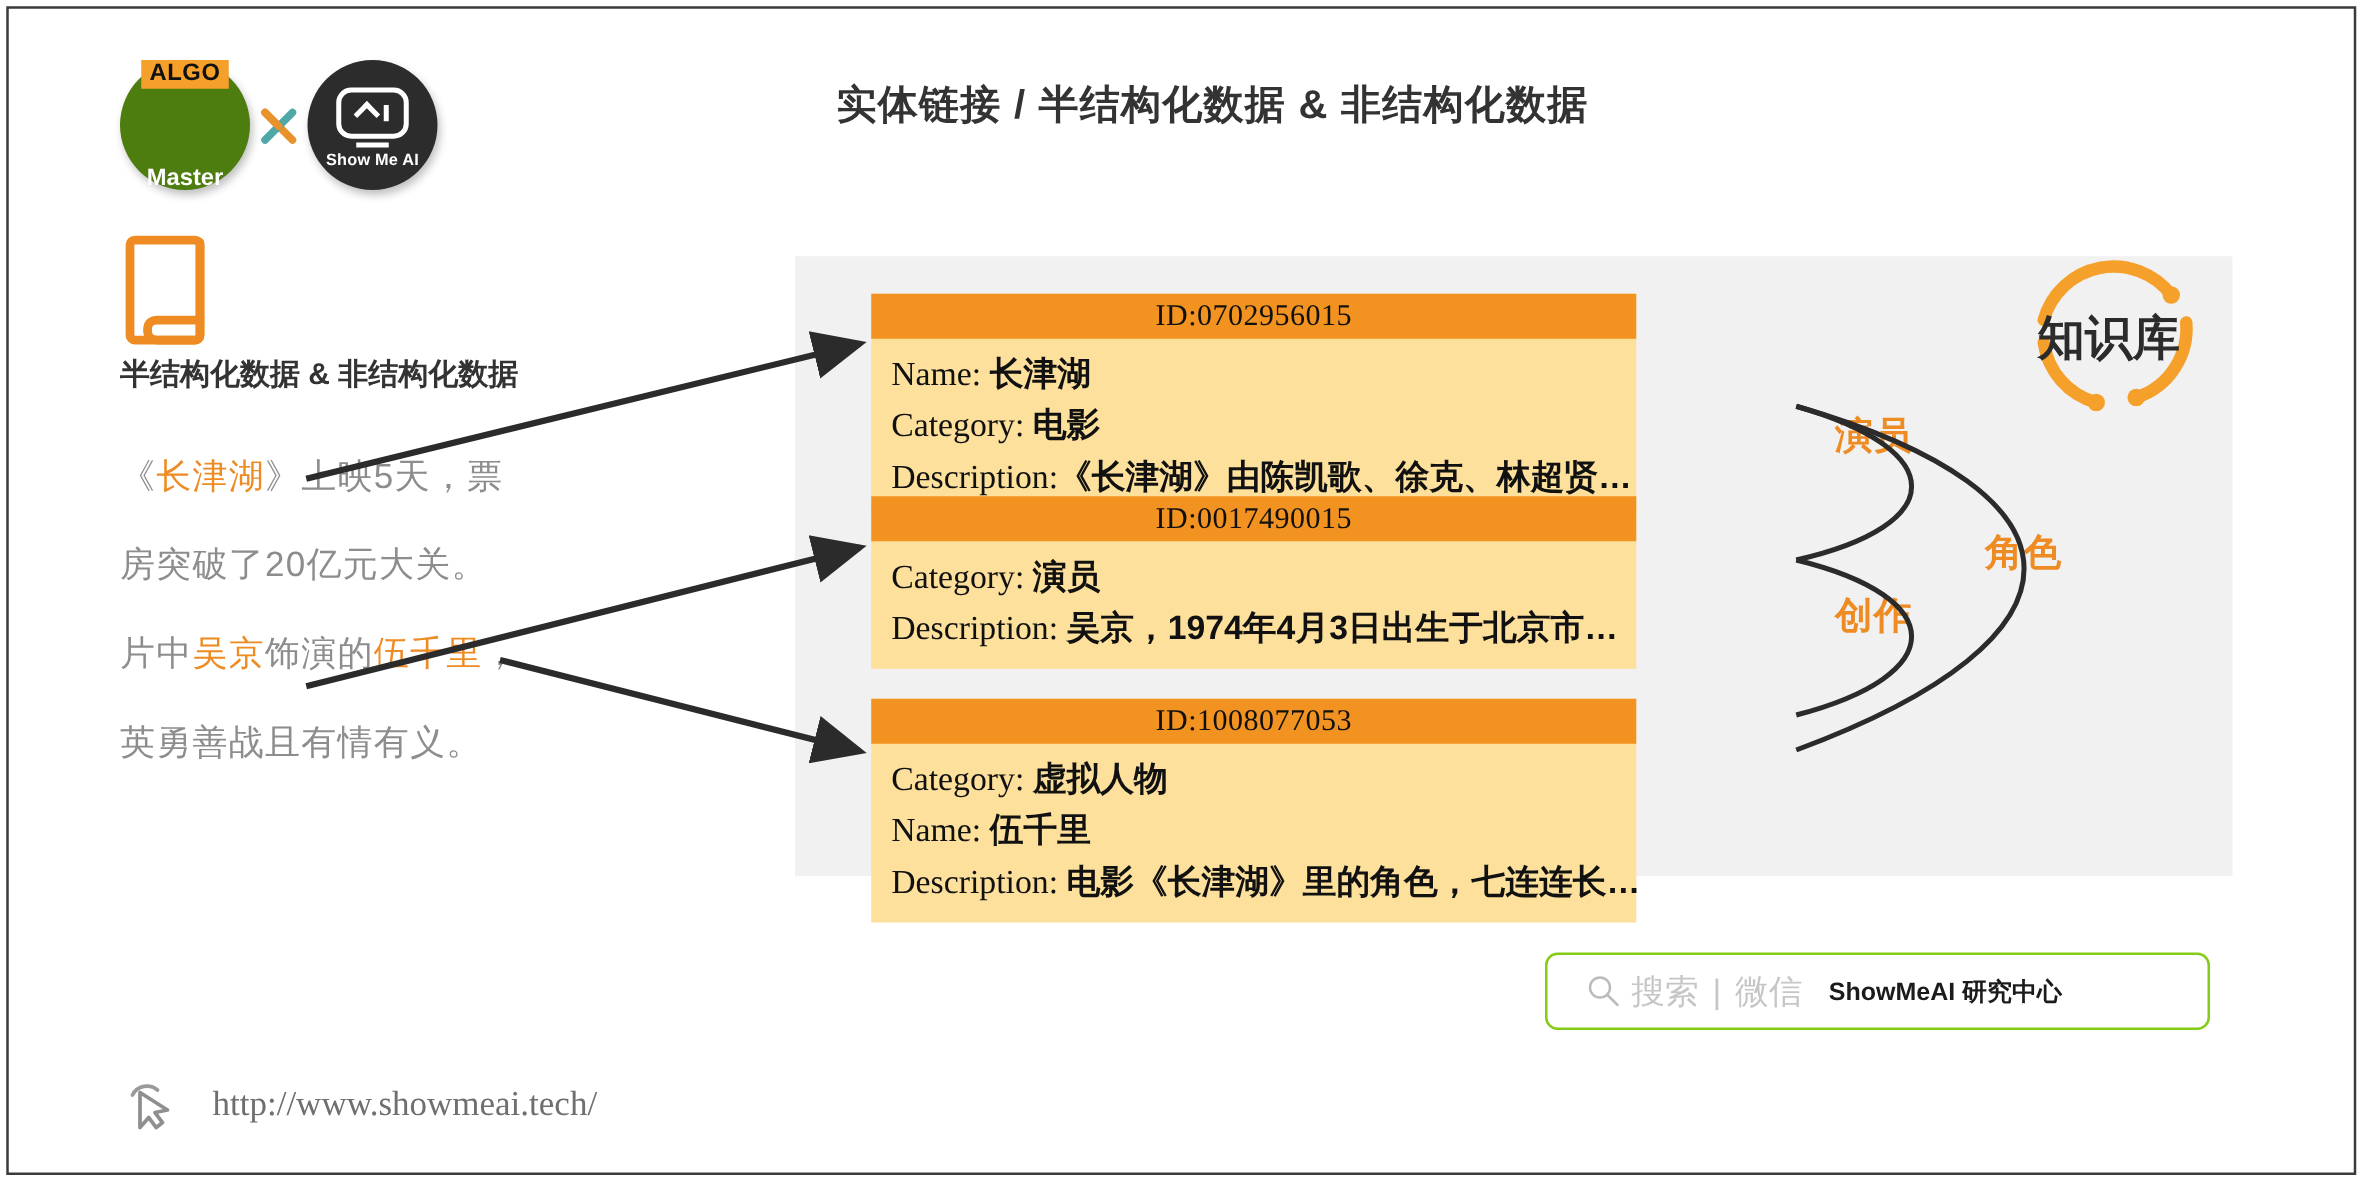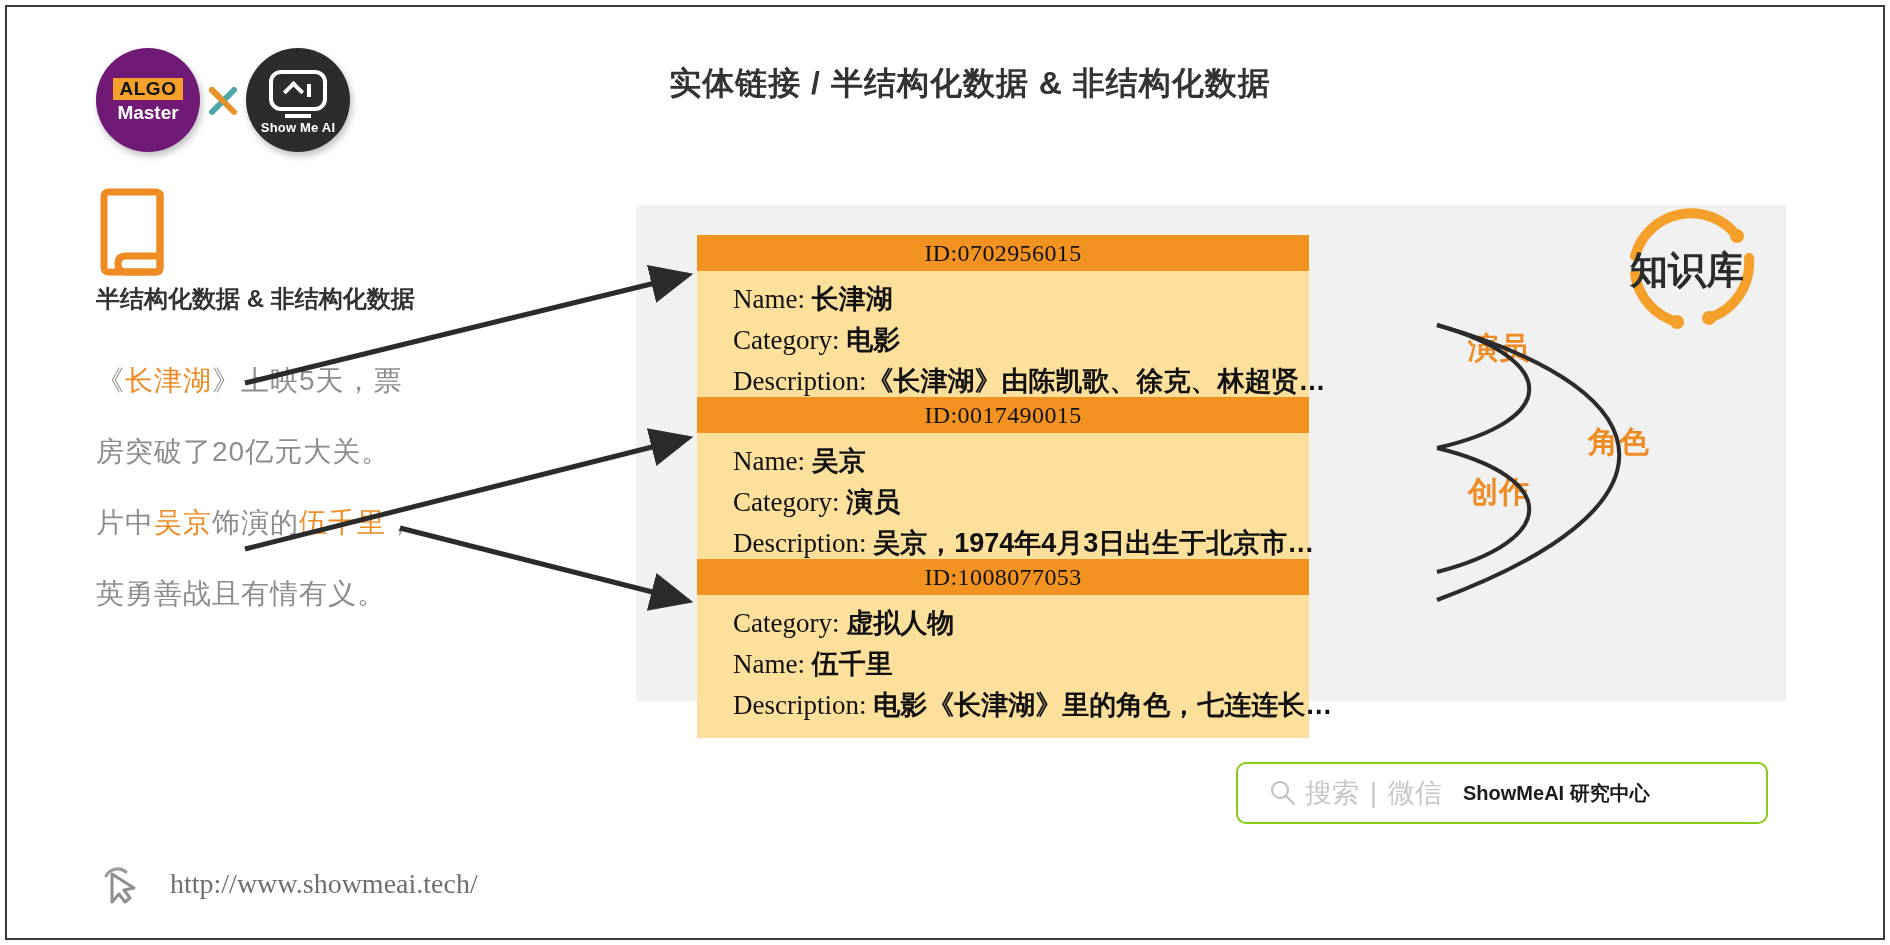--- a/index.html
+++ b/index.html
@@ -36,25 +36,25 @@
   }
   .logo-circle {
     position: absolute;
     top: 0;
     width: 104px; height: 104px;
     border-radius: 50%;
     box-shadow: 2px 4px 7px rgba(0,0,0,0.25);
   }
   .logo-algo {
     left: 0;
-    background: #701a75;
+    background: #4d7c0f;
     display: flex;
     flex-direction: column;
     align-items: center;
-    justify-content: center;
+    justify-content: space-between;
   }
   .algo-badge {
     background: #F5A02B;
     color: #111;
     font-weight: bold;
     font-size: 19px;
     letter-spacing: 0.5px;
     padding: 1px 7px 2px 7px;
     line-height: 1.05;
   }
@@ -169,21 +169,20 @@
     color: #111;
     text-align: center;
     font-size: 24px;
     height: 36px;
     line-height: 36px;
     letter-spacing: 0.4px;
     font-family: "Liberation Serif", "DejaVu Serif", serif;
   }
   .card-body {
     padding: 8px 0 12px 16px;
-    margin-left: 20px;
   }
   .card-row {
     font-size: 27px;
     color: #111;
     line-height: 41px;
     white-space: nowrap;
     font-family: "Liberation Serif", "DejaVu Serif", serif;
   }
   .card-row .val {
     font-family: "Liberation Sans", "DejaVu Sans", sans-serif;
@@ -339,21 +338,20 @@
     <div class="card-body">
       <div class="card-row"><span>Name: </span><span class="val">长津湖</span></div>
       <div class="card-row"><span>Category: </span><span class="val">电影</span></div>
       <div class="card-row"><span>Description:</span><span class="val">《长津湖》由陈凯歌、徐克、林超贤…</span></div>
     </div>
   </div>
 
   <div class="card" id="card-2">
     <div class="card-head">ID:0017490015</div>
     <div class="card-body">
-      <div class="card-row"><span>Name: </span><span class="val">吴京</span></div>
       <div class="card-row"><span>Category: </span><span class="val">演员</span></div>
       <div class="card-row"><span>Description: </span><span class="val">吴京，1974年4月3日出生于北京市…</span></div>
     </div>
   </div>
 
   <div class="card" id="card-3">
     <div class="card-head">ID:1008077053</div>
     <div class="card-body">
       <div class="card-row"><span>Category: </span><span class="val">虚拟人物</span></div>
       <div class="card-row"><span>Name: </span><span class="val">伍千里</span></div>

